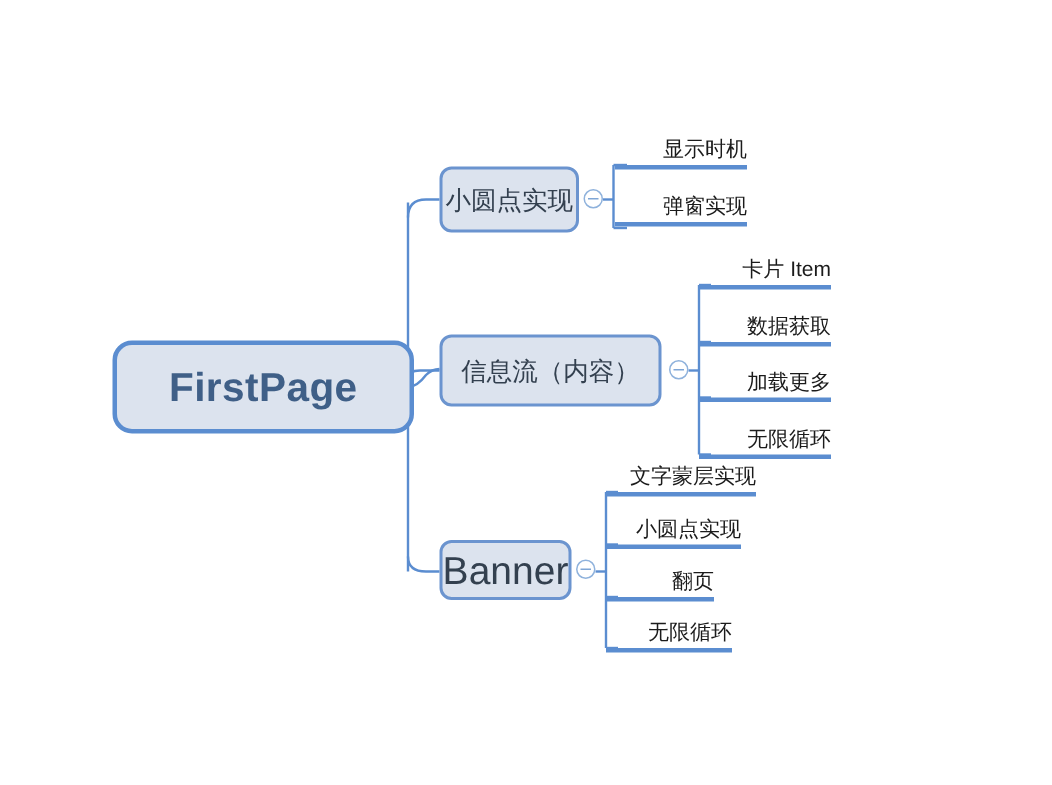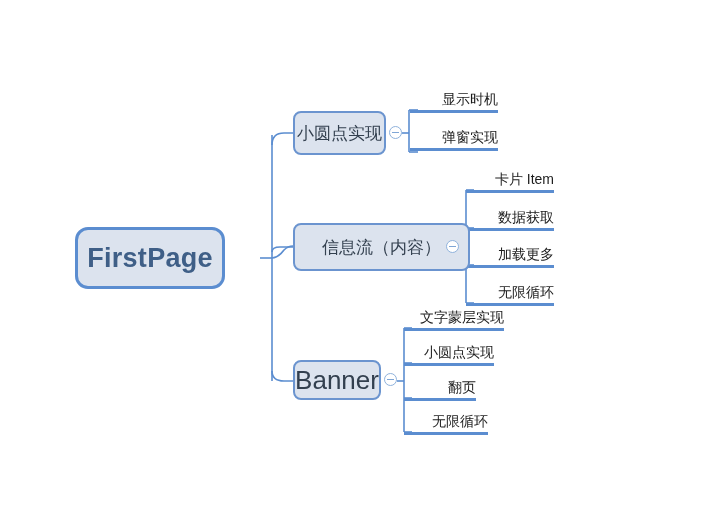--- a/index.html
+++ b/index.html
@@ -26,21 +26,21 @@
     width: 701px;
     height: 523px;
     pointer-events: none;
   }
 
   
   .root-node {
     position: absolute;
     left: 75px;
     top: 227px;
-    width: 150px;
+    width: 201px;
     height: 62px;
     box-sizing: border-box;
     background: #dce3ee;
     border: 3px solid #5b8dd0;
     border-radius: 13px;
     display: flex;
     align-items: center;
     justify-content: center;
     z-index: 3;
   }
@@ -71,21 +71,21 @@
   }
   #node-disclaimer {
     left: 293px;
     top: 111px;
     width: 93px;
     height: 44px;
   }
   #node-feed {
     left: 293px;
     top: 223px;
-    width: 177px;
+    width: 148px;
     height: 48px;
   }
   #node-banner {
     left: 293px;
     top: 360px;
     width: 88px;
     height: 40px;
   }
   #node-banner .node-text {
     font-size: 26px;

